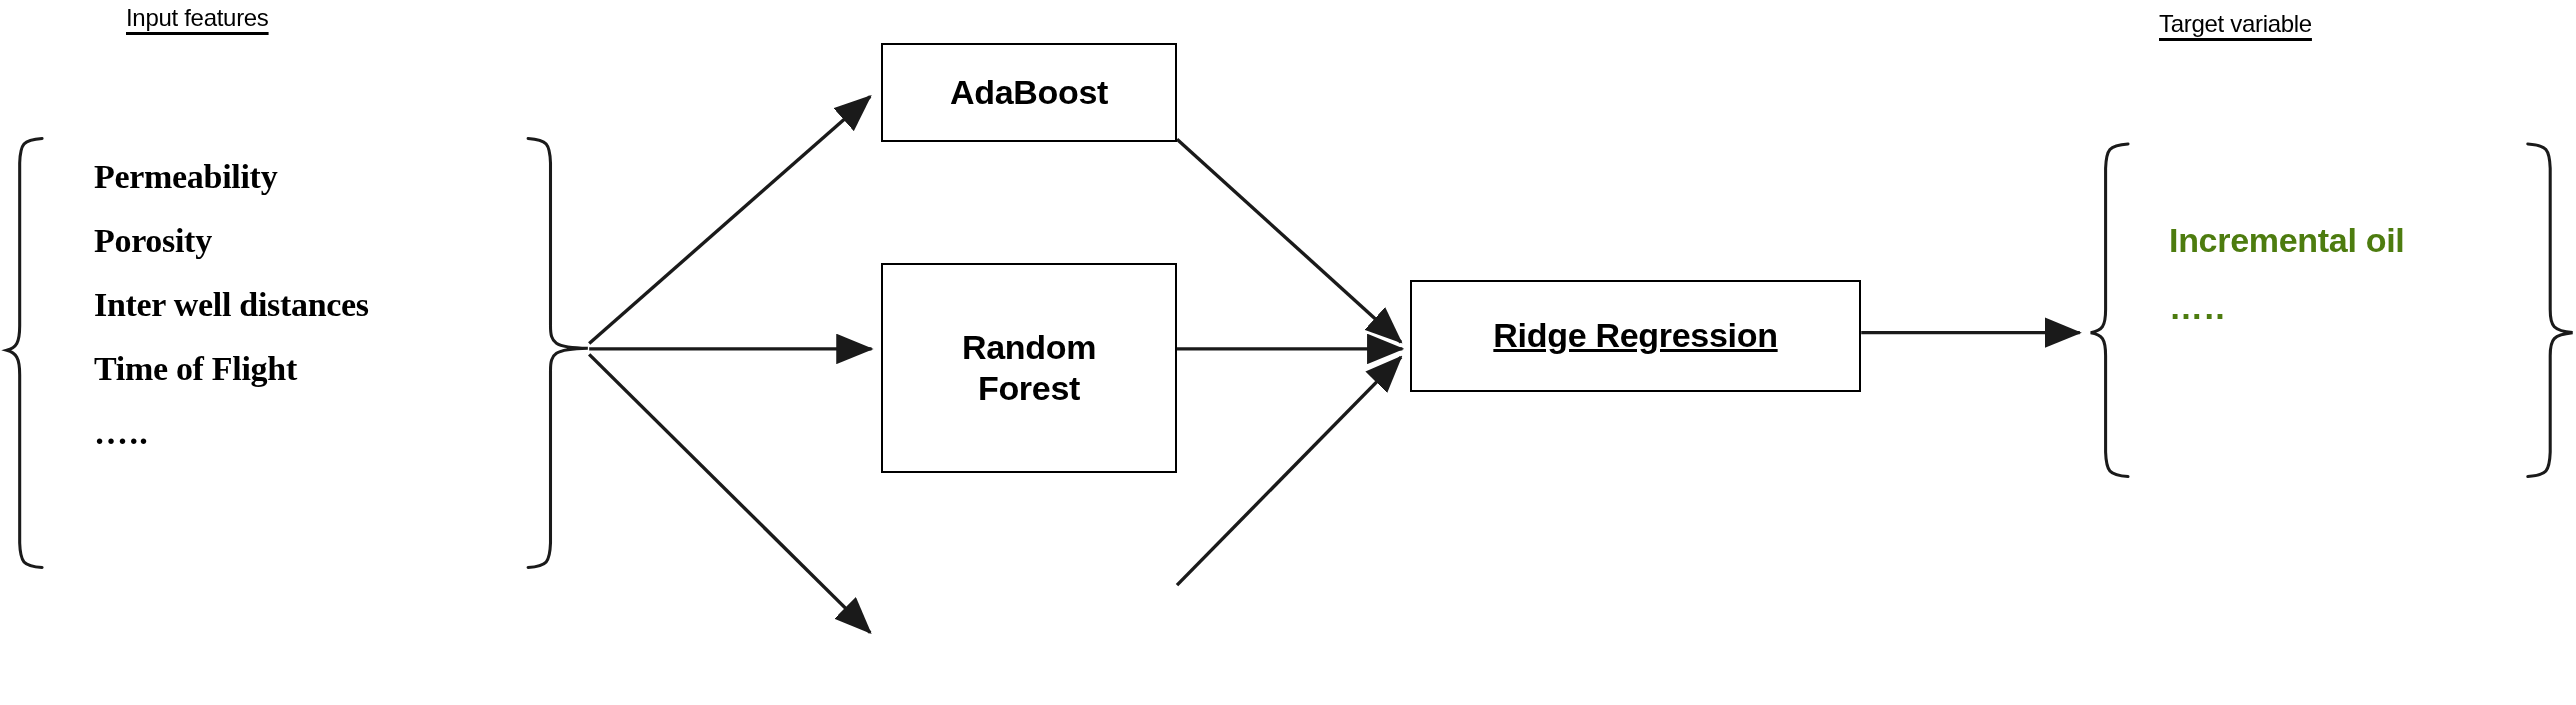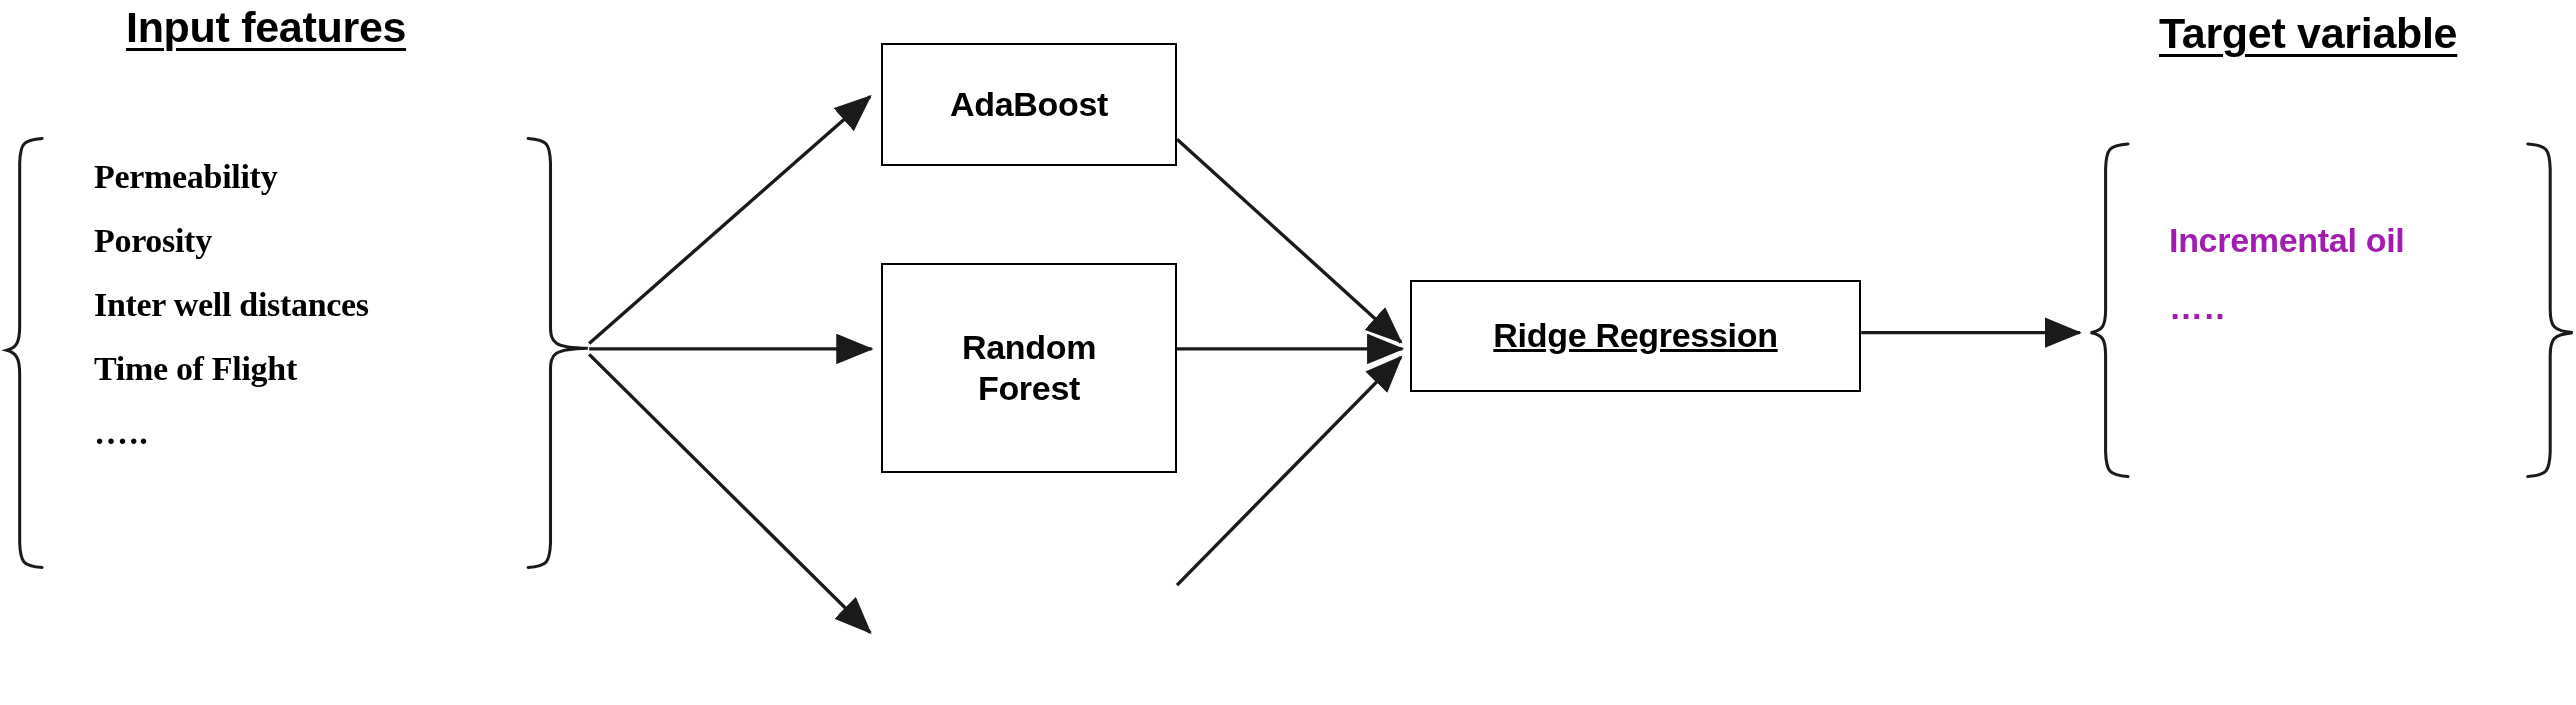--- a/index.html
+++ b/index.html
@@ -22,22 +22,22 @@
   svg.canvas {
     position: absolute;
     left: 0;
     top: 0;
     width: 2576px;
     height: 706px;
   }
   
   .section-title {
     position: absolute;
-    font-weight: bold;
-    font-size: 43px;
+    font-weight: normal;
+    font-size: 24px;
     line-height: 1.05;
     letter-spacing: -0.3px;
     color: #000000;
     white-space: nowrap;
     text-decoration: underline;
     text-underline-offset: 6.1px;
     text-decoration-thickness: 3.4px;
   }
   .feature-list {
     position: absolute;
@@ -68,21 +68,21 @@
     width: 285px;
     color: #000000;
   }
   .target-item {
     font-weight: bold;
     font-size: 34px;
     line-height: 1.0;
     letter-spacing: -0.3px;
     white-space: nowrap;
     margin-bottom: 33px;
-    color: #a21caf;
+    color: #4d7c0f;
   }
   .target-item.ellipsis {
     letter-spacing: 1.4px;
   }
   
   .node-box {
     position: absolute;
     box-sizing: border-box;
     border: 2.7px solid #000000;
     background: #ffffff;
@@ -91,21 +91,21 @@
     justify-content: center;
     text-align: center;
   }
   .node-label {
     font-weight: bold;
     font-size: 34px;
     line-height: 1.22;
     letter-spacing: -0.3px;
     color: #000000;
   }
-  #node-adaboost { left: 881px; top: 43px;  width: 296px; height: 123px; }
+  #node-adaboost { left: 881px; top: 43px;  width: 296px; height: 99px; }
   #node-random-forest { left: 881px; top: 263px; width: 296px; height: 210px; }
   #node-ann { left: 881px; top: 584px; width: 296px; height: 96px; }
   #node-ridge { left: 1410px; top: 280px; width: 451px; height: 112px; text-decoration: underline; }
 </style>
 </head>
 <body>
 
 <div id="diagram-root">
 
   <svg class="canvas" viewBox="0 0 3795 1040">

